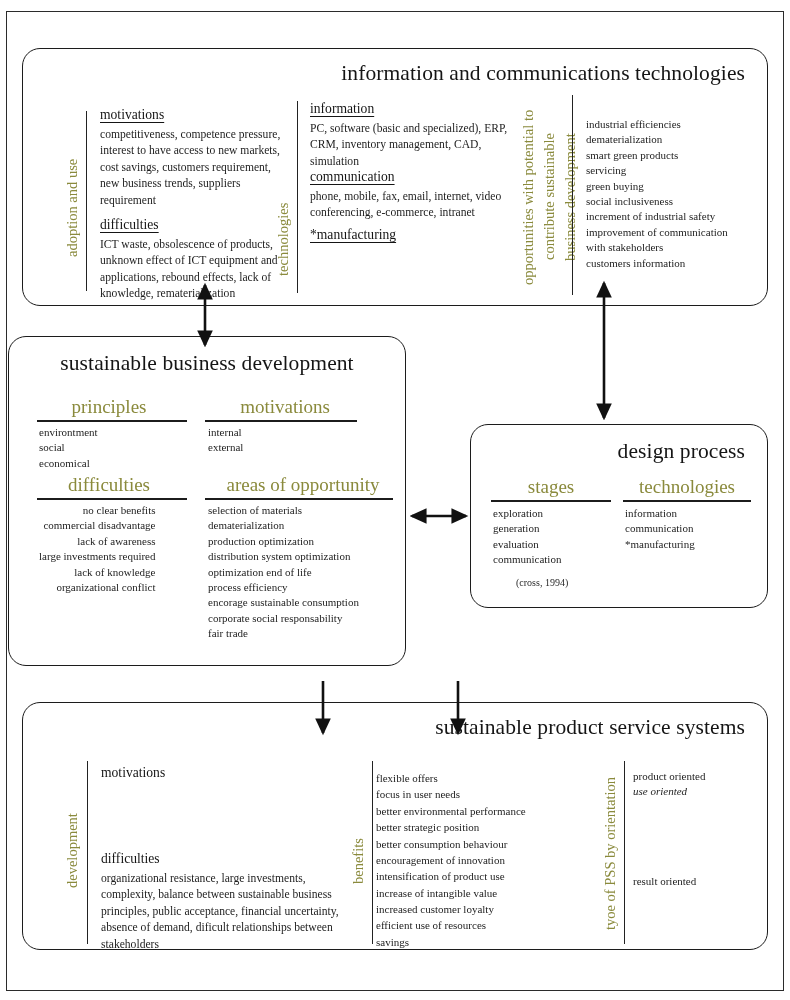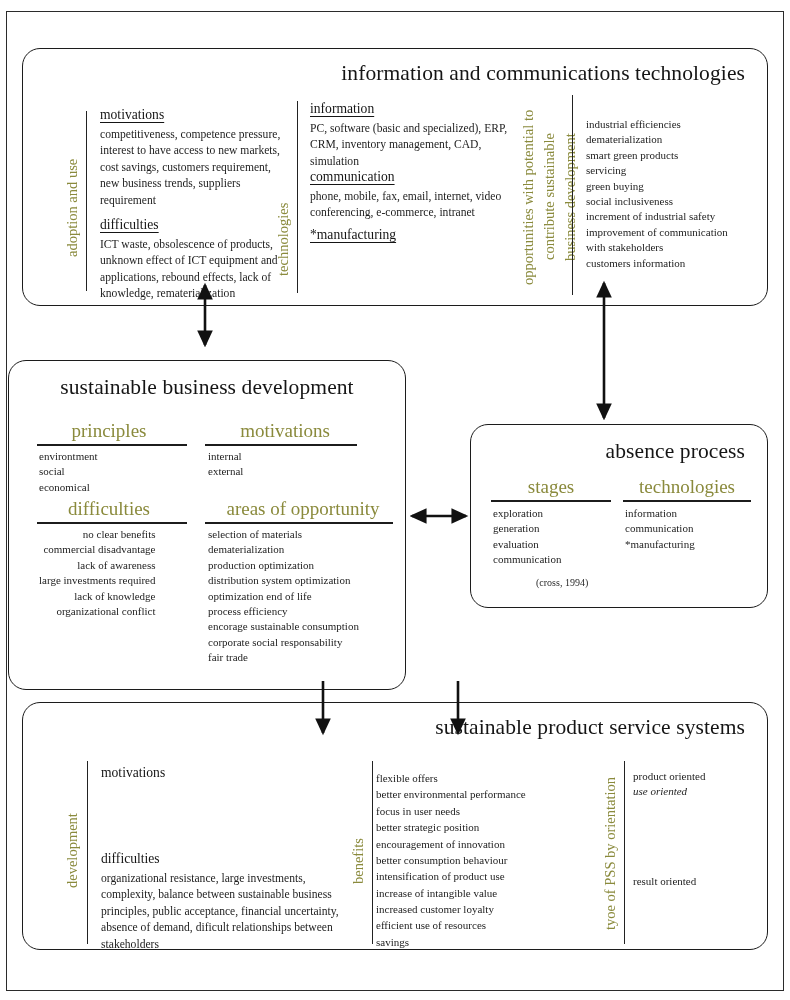--- a/index.html
+++ b/index.html
@@ -18,21 +18,21 @@
     border: 1.4px solid #2b2b2b;
   }
 
   .panel {
     position: absolute;
     border: 1.6px solid #1c1c1c;
     border-radius: 18px;
     background: #fff;
   }
   #panel-ict      { left: 22px;  top: 22px;  width: 746px; height: 258px; margin-top: 26px; }
-  #panel-sbd      { left: 8px;   top: 360px; width: 398px; height: 330px; padding-left: 44px; }
+  #panel-sbd      { left: 8px;   top: 336px; width: 398px; height: 330px; padding-left: 44px; }
   #panel-design   { left: 470px; top: 424px; width: 298px; height: 184px; }
   #panel-spss     { left: 22px;  top: 702px; width: 746px; height: 248px; }
 
   .panel-title {
     position: absolute;
     font-size: 21.5px;
     letter-spacing: .1px;
     color: #151515;
     white-space: nowrap;
   }
@@ -174,31 +174,31 @@
         <div>distribution system optimization</div>
         <div>optimization end of life</div>
         <div>process efficiency</div>
         <div>encorage sustainable consumption</div>
         <div>corporate social responsability</div>
         <div>fair trade</div>
       </div>
   </div>
 
   <div class="panel" id="panel-design">
-    <div class="panel-title" id="title-design">absence process</div>
+    <div class="panel-title" id="title-design">design process</div>
 
     <div class="colhead" style="left:20px; top:51px; width:120px;">stages</div>
     <div class="hrule" style="left:20px; top:75px; width:120px;"></div>
     <div class="plainlist" id="design-stages" style="left:22px; top:81px;">
         <div>exploration</div>
         <div>generation</div>
         <div>evaluation</div>
         <div>communication</div>
       </div>
-    <div class="citation" style="left:45px; top:152px;margin-left:20px;">(cross, 1994)</div>
+    <div class="citation" style="left:45px; top:152px;">(cross, 1994)</div>
 
     <div class="colhead" style="left:152px; top:51px; width:128px;">technologies</div>
     <div class="hrule" style="left:152px; top:75px; width:128px;"></div>
     <div class="plainlist" id="design-techs" style="left:154px; top:81px;">
         <div>information</div>
         <div>communication</div>
         <div>*manufacturing</div>
       </div>
   </div>
 
@@ -214,25 +214,25 @@
     <div class="blk" style="left:78px; top:148px; width:258px;">
       <div class="blk-head" style="text-decoration:none;">difficulties</div>
       <div class="blk-body">organizational resistance, large investments, complexity, balance between sustainable business principles, public acceptance, financial uncertainty, absence of demand, dificult relationships between stakeholders</div>
     </div>
 
     <div class="vlabel" style="left:327px; top:125px; height:66px;">benefits</div>
     <div class="vrule" style="left:349px; top:58px; height:183px;"></div>
 
     <div class="plainlist" id="spss-benefits" style="left:353px; top:67px; line-height:1.49;">
         <div>flexible offers</div>
+        <div>focus in user needs</div>
         <div>better environmental performance</div>
-        <div>focus in user needs</div>
         <div>better strategic position</div>
+        <div>better consumption behaviour</div>
         <div>encouragement of innovation</div>
-        <div>better consumption behaviour</div>
         <div>intensification of product use</div>
         <div>increase of intangible value</div>
         <div>increased customer loyalty</div>
         <div>efficient use of resources</div>
         <div>savings</div>
       </div>
 
     <div class="vlabel" style="left:579px; top:60px; height:180px;">tyoe of PSS by orientation</div>
     <div class="vrule" style="left:601px; top:58px; height:183px;"></div>
 

